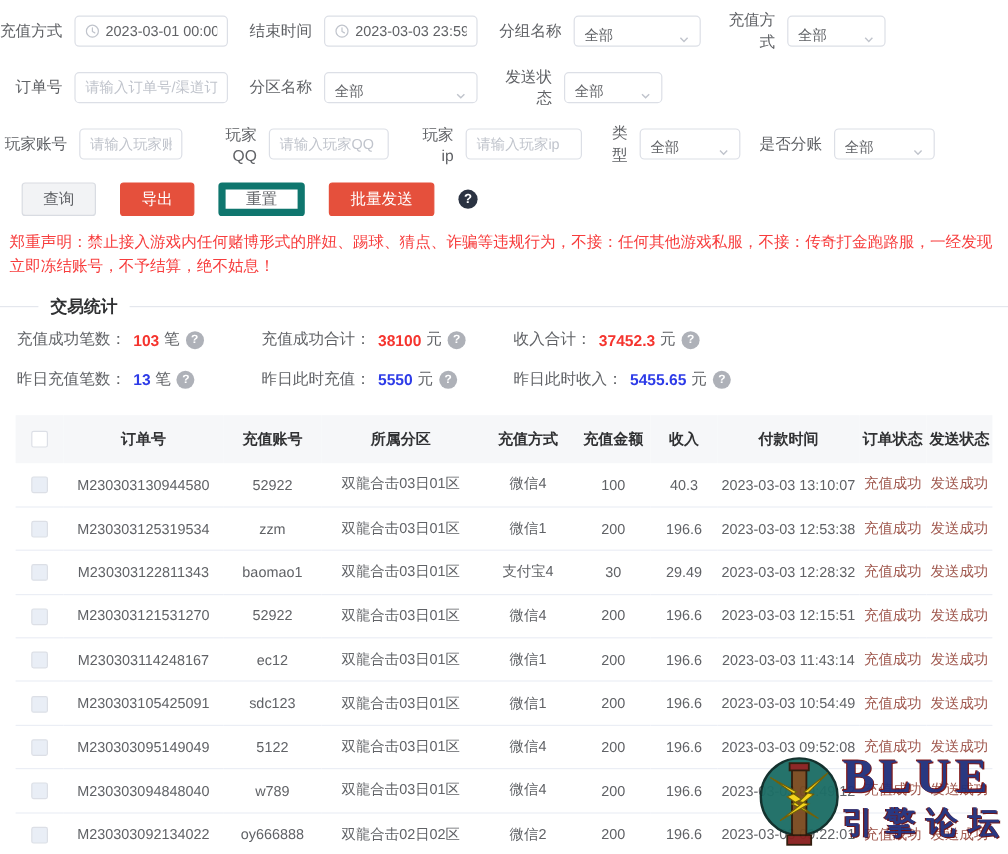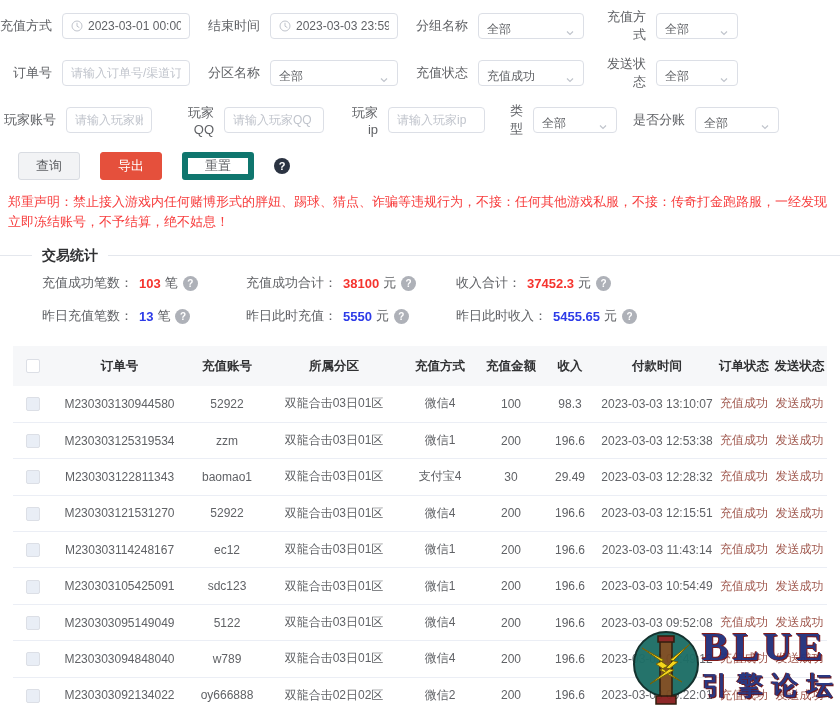--- a/index.html
+++ b/index.html
@@ -43,21 +43,21 @@
   .warning { margin:12px 8px 0 8px; font-size:13px; line-height:20px; color:#f73d3d; }
 
   
   .divider { position:relative; margin:16px 0 0 0; height:14px; }
   .divider .line { position:absolute; left:0; right:0; top:7px; border-top:1px solid #e4e7ed; }
   .divider .dtitle { position:absolute; left:32px; top:0; background:#fff; padding:0 10px;
     font-size:14px; color:#303133; font-weight:bold; line-height:14px; }
   .stats { display:grid; grid-template-columns:204px 210px auto; row-gap:15px;
     padding:12px 0 12px 14px; font-size:13px; }
   .stat { display:flex; align-items:center; white-space:nowrap; }
-  .stat .slbl { color:#606266;margin-left:28px; }
+  .stat .slbl { color:#606266; }
   .stat .num { font-weight:bold; margin:0 4px 0 6px; }
   .num.red { color:#f5342e; } .num.blue { color:#2d3be8; }
   .stat .unit { color:#606266; margin-right:5px; }
   .qmark-gray { width:15px; height:15px; border-radius:50%; background:#aeb1b8; color:#fff;
     font-size:10px; font-weight:bold; display:flex; align-items:center; justify-content:center; }
 
   
   table { width:814px; margin:9px 13px 0 13px; border-collapse:collapse; table-layout:fixed;
     font-size:12px; }
   col.c-cb{width:40px} col.c-ord{width:133px} col.c-acc{width:82px} col.c-zone{width:132px}
@@ -147,31 +147,20 @@
         <label class="lb62">分区名称</label>
         <div class="box sel w128">
           <span class="val">全部</span>
           <span class="caret">
             <svg width="10" height="10" viewBox="0 0 10 10">
                 <path d="M2 3.5l3 3 3-3" stroke="#c0c4cc" stroke-width="1.2" fill="none"></path>
               </svg>
           </span>
         </div>
       </div>
-      <div class="fg ml18">
-        <label class="lb62">充值状态</label>
-        <div class="box sel w106">
-          <span class="val">充值成功</span>
-          <span class="caret">
-            <svg width="10" height="10" viewBox="0 0 10 10">
-                <path d="M2 3.5l3 3 3-3" stroke="#c0c4cc" stroke-width="1.2" fill="none"></path>
-              </svg>
-          </span>
-        </div>
-      </div>
       <div class="fg ml14">
         <label class="lb58">发送状态</label>
         <div class="box sel w82">
           <span class="val">全部</span>
           <span class="caret">
             <svg width="10" height="10" viewBox="0 0 10 10">
                 <path d="M2 3.5l3 3 3-3" stroke="#c0c4cc" stroke-width="1.2" fill="none"></path>
               </svg>
           </span>
         </div>
@@ -212,20 +201,21 @@
               </svg>
           </span>
         </div>
       </div>
     </div>
 
     <div class="btnrow">
       <button class="btn plain">查询</button>
       <button class="btn red">导出</button>
       <button class="btn white">重置</button>
+      <button class="btn red">批量发送</button>
       <span class="qmark-dark">?</span>
     </div>
   </div>
 
   <div class="warning">郑重声明：禁止接入游戏内任何赌博形式的胖妞、踢球、猜点、诈骗等违规行为，不接：任何其他游戏私服，不接：传奇打金跑路服，一经发现立即冻结账号，不予结算，绝不姑息！</div>
 
   <div class="divider">
     <span class="line"></span>
     <span class="dtitle">交易统计</span>
   </div>
@@ -297,21 +287,21 @@
       </tr>
     </thead>
     <tbody>
         <tr>
           <td><span class="cb row-cb"></span></td>
           <td>M230303130944580</td>
           <td>52922</td>
           <td>双龍合击03日01区</td>
           <td>微信4</td>
           <td>100</td>
-          <td>98.3</td>
+          <td>40.3</td>
           <td>2023-03-03 13:10:07</td>
           <td class="status">充值成功</td>
           <td class="status">发送成功</td>
         </tr>
         <tr>
           <td><span class="cb row-cb"></span></td>
           <td>M230303125319534</td>
           <td>zzm</td>
           <td>双龍合击03日01区</td>
           <td>微信1</td>

